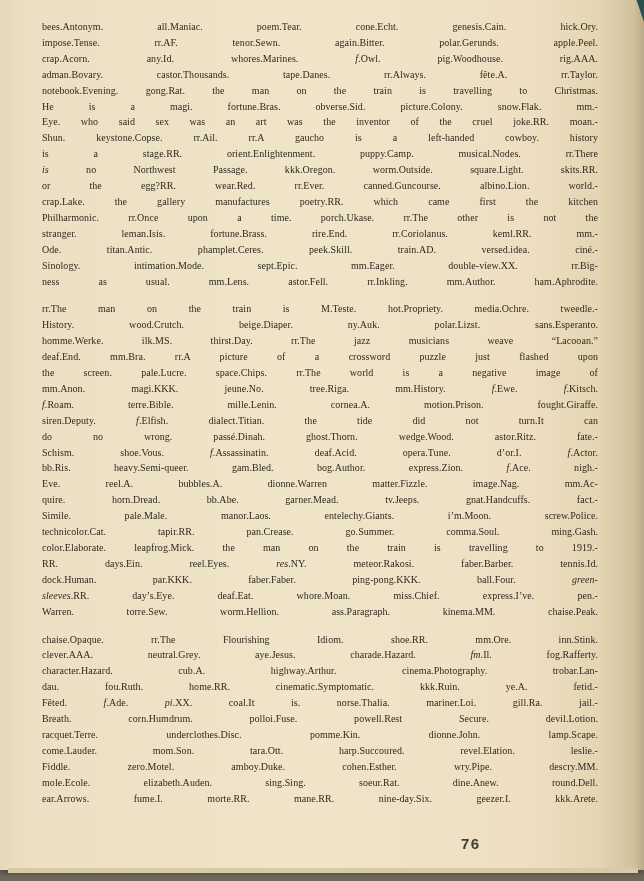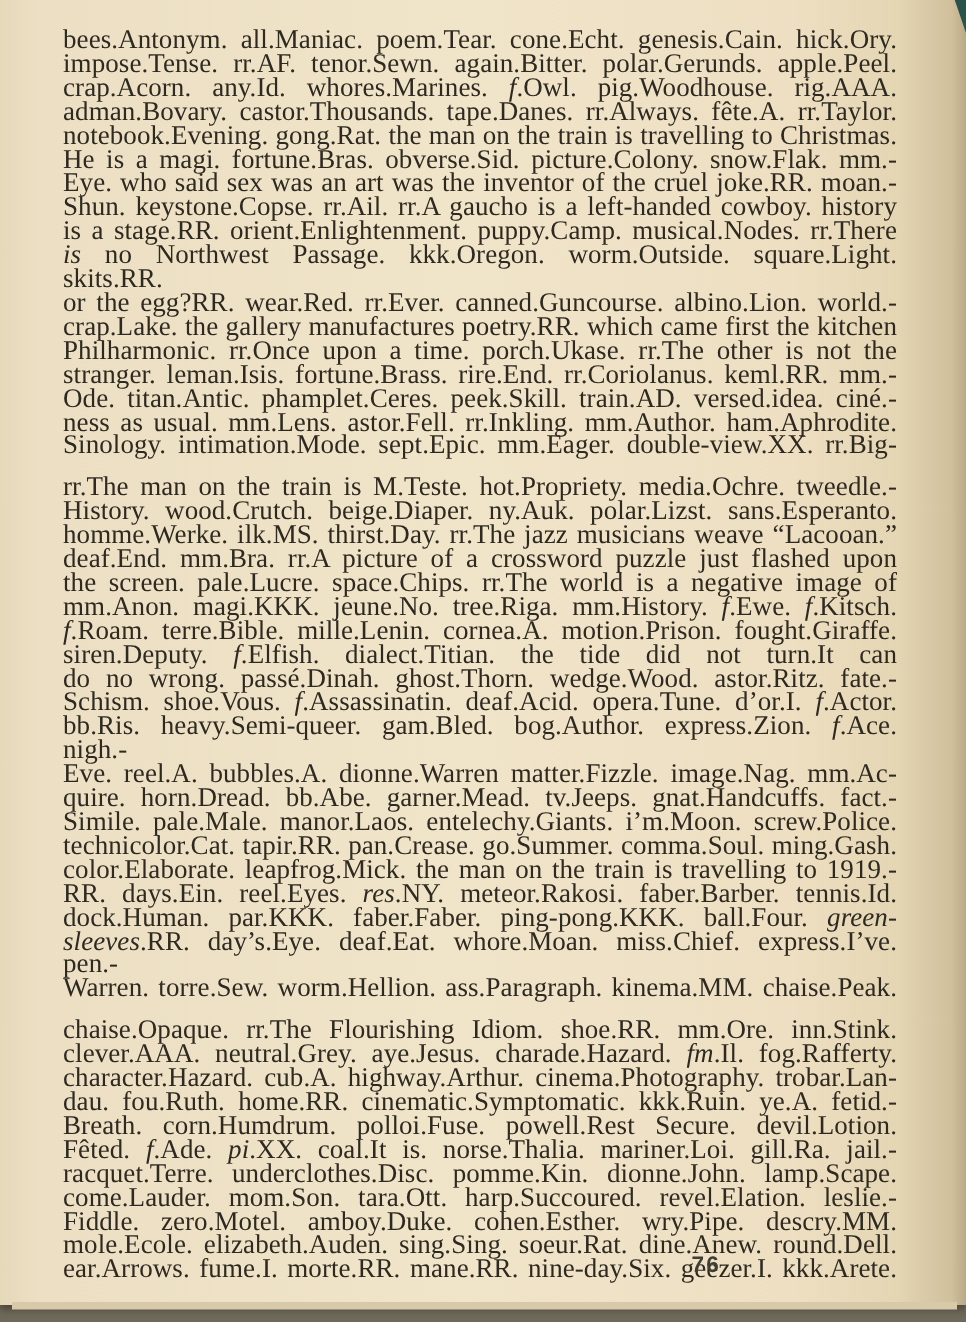--- a/index.html
+++ b/index.html
@@ -23,21 +23,21 @@
     position:absolute;left:8px;top:868px;width:630px;height:5px;
     background:#d8caa9;
   }
   .cover-corner{
     position:absolute;right:0;top:0;width:10px;height:22px;
     background:#2b514d;
     clip-path:polygon(25% 0, 100% 0, 100% 100%);
   }
   .textblock{
     position:absolute;left:42px;top:19px;width:556px;
-    font-size:18px;line-height:15.9px;color:var(--ink);
+    font-size:10px;line-height:15.9px;color:var(--ink);
     letter-spacing:.05px;
   }
   .para{margin:0;}
   .para + .para{margin-top:12px;}
   .line{
     text-align:justify;
     text-align-last:justify;
     -moz-text-align-last:justify;
     white-space:normal;
   }
@@ -68,22 +68,22 @@
         <div class="line"><span>He is a magi. fortune.Bras. obverse.Sid. picture.Colony. snow.Flak. mm.-</span></div>
         <div class="line"><span>Eye. who said sex was an art was the inventor of the cruel joke.RR. moan.-</span></div>
         <div class="line"><span>Shun. keystone.Copse. rr.Ail. rr.A gaucho is a left-handed cowboy. history</span></div>
         <div class="line"><span>is a stage.RR. orient.Enlightenment. puppy.Camp. musical.Nodes. rr.There</span></div>
         <div class="line"><span></span><em>is</em><span> no Northwest Passage. kkk.Oregon. worm.Outside. square.Light. skits.RR.</span></div>
         <div class="line"><span>or the egg?RR. wear.Red. rr.Ever. canned.Guncourse. albino.Lion. world.-</span></div>
         <div class="line"><span>crap.Lake. the gallery manufactures poetry.RR. which came first the kitchen</span></div>
         <div class="line"><span>Philharmonic. rr.Once upon a time. porch.Ukase. rr.The other is not the</span></div>
         <div class="line"><span>stranger. leman.Isis. fortune.Brass. rire.End. rr.Coriolanus. keml.RR. mm.-</span></div>
         <div class="line"><span>Ode. titan.Antic. phamplet.Ceres. peek.Skill. train.AD. versed.idea. ciné.-</span></div>
+        <div class="line"><span>Sinology. intimation.Mode. sept.Epic. mm.Eager. double-view.XX. rr.Big-</span></div>
         <div class="line"><span>ness as usual. mm.Lens. astor.Fell. rr.Inkling. mm.Author. ham.Aphrodite.</span></div>
-        <div class="line"><span>Sinology. intimation.Mode. sept.Epic. mm.Eager. double-view.XX. rr.Big-</span></div>
       </div>
     <div class="para">
         <div class="line"><span>rr.The man on the train is M.Teste. hot.Propriety. media.Ochre. tweedle.-</span></div>
         <div class="line"><span>History. wood.Crutch. beige.Diaper. ny.Auk. polar.Lizst. sans.Esperanto.</span></div>
         <div class="line"><span>homme.Werke. ilk.MS. thirst.Day. rr.The jazz musicians weave “Lacooan.”</span></div>
         <div class="line"><span>deaf.End. mm.Bra. rr.A picture of a crossword puzzle just flashed upon</span></div>
         <div class="line"><span>the screen. pale.Lucre. space.Chips. rr.The world is a negative image of</span></div>
         <div class="line"><span>mm.Anon. magi.KKK. jeune.No. tree.Riga. mm.History. </span><em>f</em><span>.Ewe. </span><em>f</em><span>.Kitsch.</span></div>
         <div class="line"><span></span><em>f</em><span>.Roam. terre.Bible. mille.Lenin. cornea.A. motion.Prison. fought.Giraffe.</span></div>
         <div class="line"><span>siren.Deputy. </span><em>f</em><span>.Elfish. dialect.Titian. the tide did not turn.It can</span></div>
@@ -98,22 +98,22 @@
         <div class="line"><span>RR. days.Ein. reel.Eyes. </span><em>res</em><span>.NY. meteor.Rakosi. faber.Barber. tennis.Id.</span></div>
         <div class="line"><span>dock.Human. par.KKK. faber.Faber. ping-pong.KKK. ball.Four. </span><em>green-</em></div>
         <div class="line"><span></span><em>sleeves</em><span>.RR. day’s.Eye. deaf.Eat. whore.Moan. miss.Chief. express.I’ve. pen.-</span></div>
         <div class="line"><span>Warren. torre.Sew. worm.Hellion. ass.Paragraph. kinema.MM. chaise.Peak.</span></div>
       </div>
     <div class="para">
         <div class="line"><span>chaise.Opaque. rr.The Flourishing Idiom. shoe.RR. mm.Ore. inn.Stink.</span></div>
         <div class="line"><span>clever.AAA. neutral.Grey. aye.Jesus. charade.Hazard. </span><em>fm</em><span>.Il. fog.Rafferty.</span></div>
         <div class="line"><span>character.Hazard. cub.A. highway.Arthur. cinema.Photography. trobar.Lan-</span></div>
         <div class="line"><span>dau. fou.Ruth. home.RR. cinematic.Symptomatic. kkk.Ruin. ye.A. fetid.-</span></div>
+        <div class="line"><span>Fêted. </span><em>f</em><span>.Ade. </span><em>pi</em><span>.XX. coal.It is. norse.Thalia. mariner.Loi. gill.Ra. jail.-</span></div>
         <div class="line"><span>Breath. corn.Humdrum. polloi.Fuse. powell.Rest Secure. devil.Lotion.</span></div>
-        <div class="line"><span>Fêted. </span><em>f</em><span>.Ade. </span><em>pi</em><span>.XX. coal.It is. norse.Thalia. mariner.Loi. gill.Ra. jail.-</span></div>
         <div class="line"><span>racquet.Terre. underclothes.Disc. pomme.Kin. dionne.John. lamp.Scape.</span></div>
         <div class="line"><span>come.Lauder. mom.Son. tara.Ott. harp.Succoured. revel.Elation. leslie.-</span></div>
         <div class="line"><span>Fiddle. zero.Motel. amboy.Duke. cohen.Esther. wry.Pipe. descry.MM.</span></div>
         <div class="line"><span>mole.Ecole. elizabeth.Auden. sing.Sing. soeur.Rat. dine.Anew. round.Dell.</span></div>
         <div class="line"><span>ear.Arrows. fume.I. morte.RR. mane.RR. nine-day.Six. geezer.I. kkk.Arete.</span></div>
       </div>
   </div>
 
   <div class="pagenum">76</div>
 </div>

